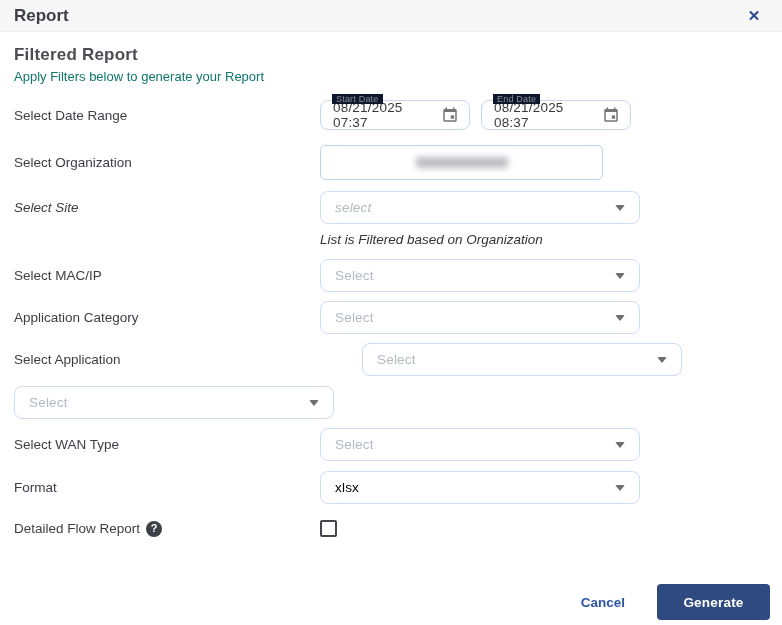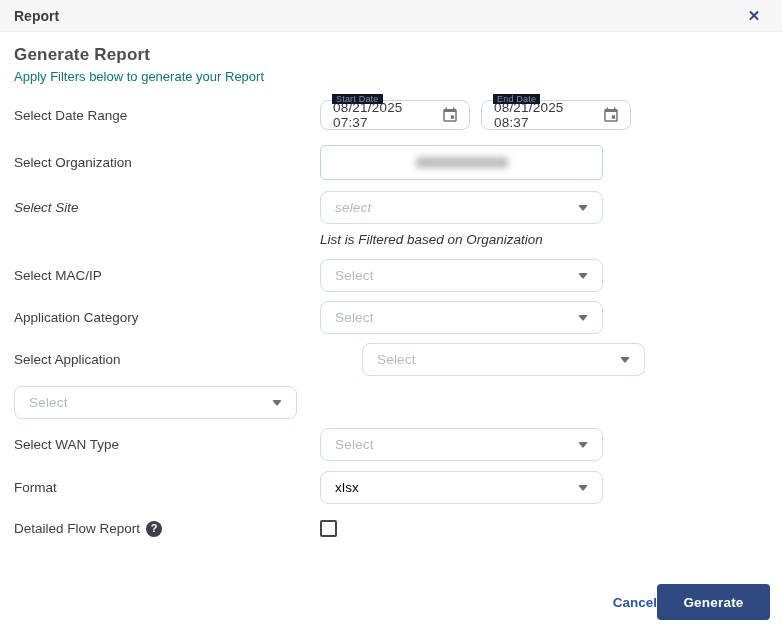--- a/index.html
+++ b/index.html
@@ -7,21 +7,21 @@
   .modal {
     width:782px; height:625px; background:#ffffff; position:relative;
     font-family:"Liberation Sans", sans-serif; color:#3d3d46; overflow:hidden;
     margin:0 auto;
   }
   .modal-header {
     height:32px; background:#f7f7f8; border-bottom:1px solid #ededf0;
     display:flex; align-items:center; justify-content:space-between;
     padding:0 16px 0 14px;
   }
-  .modal-header-title { font-size:14px; font-weight:bold; color:#3f3f4a; }
+  .modal-header-title { font-size:17px; font-weight:bold; color:#3f3f4a; }
   .close-btn {
     width:24px; height:24px; border:none; background:transparent; cursor:pointer;
     display:flex; align-items:center; justify-content:center; border-radius:50%;
     font-size:15px; font-weight:bold; color:#2d4a8c; line-height:1;
     font-family:"Liberation Sans", sans-serif;
   }
   .content { padding:13px 0 0 14px; }
   .page-title { font-size:17px; font-weight:bold; color:#4c4c55; letter-spacing:.2px; }
   .page-subtitle { font-size:13px; color:#0f766e; margin-top:4px; }
   .form { margin-top:16px; }
@@ -51,21 +51,21 @@
     width:283px; height:35px; border:1px solid #bdd2ec; border-radius:5px;
     background:#fff; position:relative; display:flex; align-items:center; justify-content:center;
   }
   .redacted-blob {
     width:92px; height:11px; background:#a6a6ad; border-radius:2px;
     filter:blur(3px); opacity:.75;
   }
 
   
   .dropdown {
-    width:283px; height:33px; border:1px solid #cedcf2; border-radius:8px;
+    width:320px; height:33px; border:1px solid #cedcf2; border-radius:8px;
     background:#fff; display:flex; align-items:center; justify-content:space-between;
     padding:0 14px 0 14px; cursor:pointer;
   }
   .dropdown-placeholder { font-size:13.5px; color:#b4b8c0; letter-spacing:.2px; }
   .dropdown-value { font-size:13.5px; color:#000000; letter-spacing:.2px; }
   .caret {
     width:0; height:0; border-left:5px solid transparent; border-right:5px solid transparent;
     border-top:6px solid #6e6e72; border-radius:2px;
   }
   .helper-text { font-size:13.5px; color:#33333b; margin-top:8px; }
@@ -79,21 +79,21 @@
   }
   .checkbox {
     width:17px; height:17px; border:2px solid #44444c; border-radius:2px;
     background:#fff; cursor:pointer;
   }
   .checkbox-row { margin-top:16px; }
 
   
   .footer {
     position:absolute; right:12px; bottom:5px;
-    display:flex; align-items:center; 
+    display:flex; align-items:center; gap:32px;
   }
   .cancel-link {
     border:none; background:transparent; color:#2c55a8; font-size:13.5px;
     font-weight:bold; cursor:pointer; font-family:"Liberation Sans", sans-serif;
   }
   .generate-btn {
     background:#2e4a80; color:#ffffff; border:none; border-radius:4px;
     min-width:113px; height:36px; font-size:13.5px; font-weight:bold;
     cursor:pointer; font-family:"Liberation Sans", sans-serif; letter-spacing:.2px;
   }
@@ -102,21 +102,21 @@
 <body>
 
 <div class="modal">
 
   <div class="modal-header">
     <span class="modal-header-title">Report</span>
     <button class="close-btn">✕</button>
   </div>
 
   <div class="content">
-    <div class="page-title">Generate Report</div>
+    <div class="page-title">Filtered Report</div>
     <div class="page-subtitle">Apply Filters below to generate your Report</div>
 
     <div class="form">
 
       <div class="row date-row">
         <div class="row-label">Select Date Range</div>
         <div class="row-field">
           <div class="mui-field">
             <span class="mui-label">Start Date</span>
             <span class="mui-value">08/21/2025 07:37</span>

